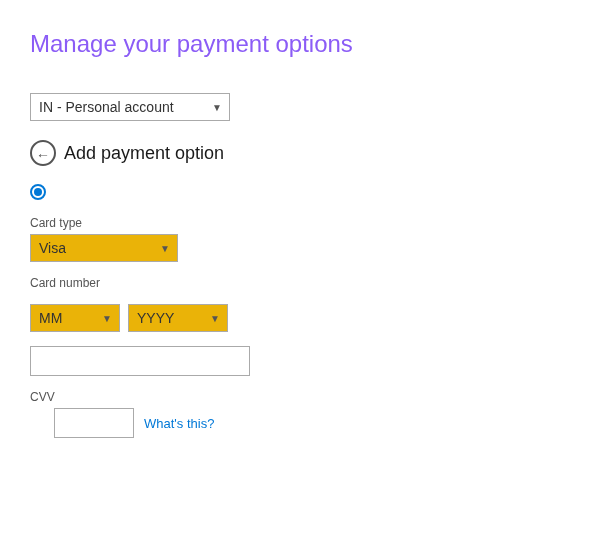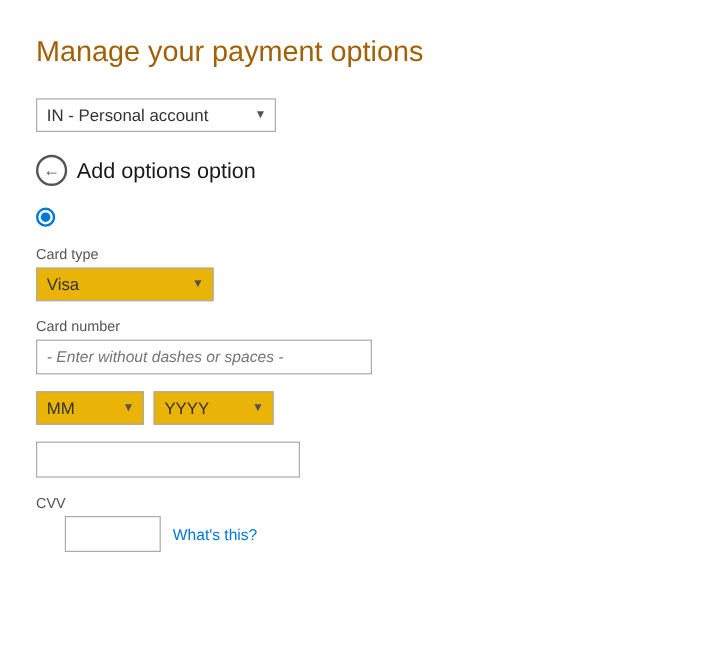--- a/index.html
+++ b/index.html
@@ -13,22 +13,22 @@
       background: #fff;
       color: #333;
       width: 600px;
       min-height: 542px;
       padding: 30px 30px 30px 30px;
     }
 
     .page-title {
       font-size: 24px;
       font-weight: 300;
-      color: #a16207;
-      margin-bottom: 24px;
+      color: #8b5cf6;
+      margin-bottom: 35px;
     }
 
     .account-select-wrapper {
       position: relative;
       display: inline-block;
       margin-bottom: 19px;
     }
 
     .account-select {
       appearance: none;
@@ -209,21 +209,21 @@
   <select class="account-select">
     <option>IN - Personal account</option>
   </select>
   <span class="select-arrow">▼</span>
 </div>
 
 <div class="add-payment-row">
   <div class="back-icon">
     <span class="back-icon-arrow">←</span>
   </div>
-  <span class="add-payment-label">Add options option</span>
+  <span class="add-payment-label">Add payment option</span>
 </div>
 
 <div class="payment-type-row">
   <div class="radio-circle">
     <div class="radio-dot"></div>
   </div>
 </div>
 
 <div class="field-group">
   <label class="field-label">Card type</label>
@@ -232,21 +232,20 @@
       <option>Visa</option>
       <option>Mastercard</option>
       <option>American Express</option>
     </select>
     <span class="select-arrow">▼</span>
   </div>
 </div>
 
 <div class="field-group">
   <label class="field-label">Card number</label>
-  <input type="text" class="card-number-input" placeholder="- Enter without dashes or spaces -" style="">
 </div>
 
 <div class="field-group">
   <div class="expiration-row">
     <div class="field-select-wrapper">
       <select class="field-select month-select">
         <option>MM</option>
         <option>01</option><option>02</option><option>03</option>
         <option>04</option><option>05</option><option>06</option>
         <option>07</option><option>08</option><option>09</option>

